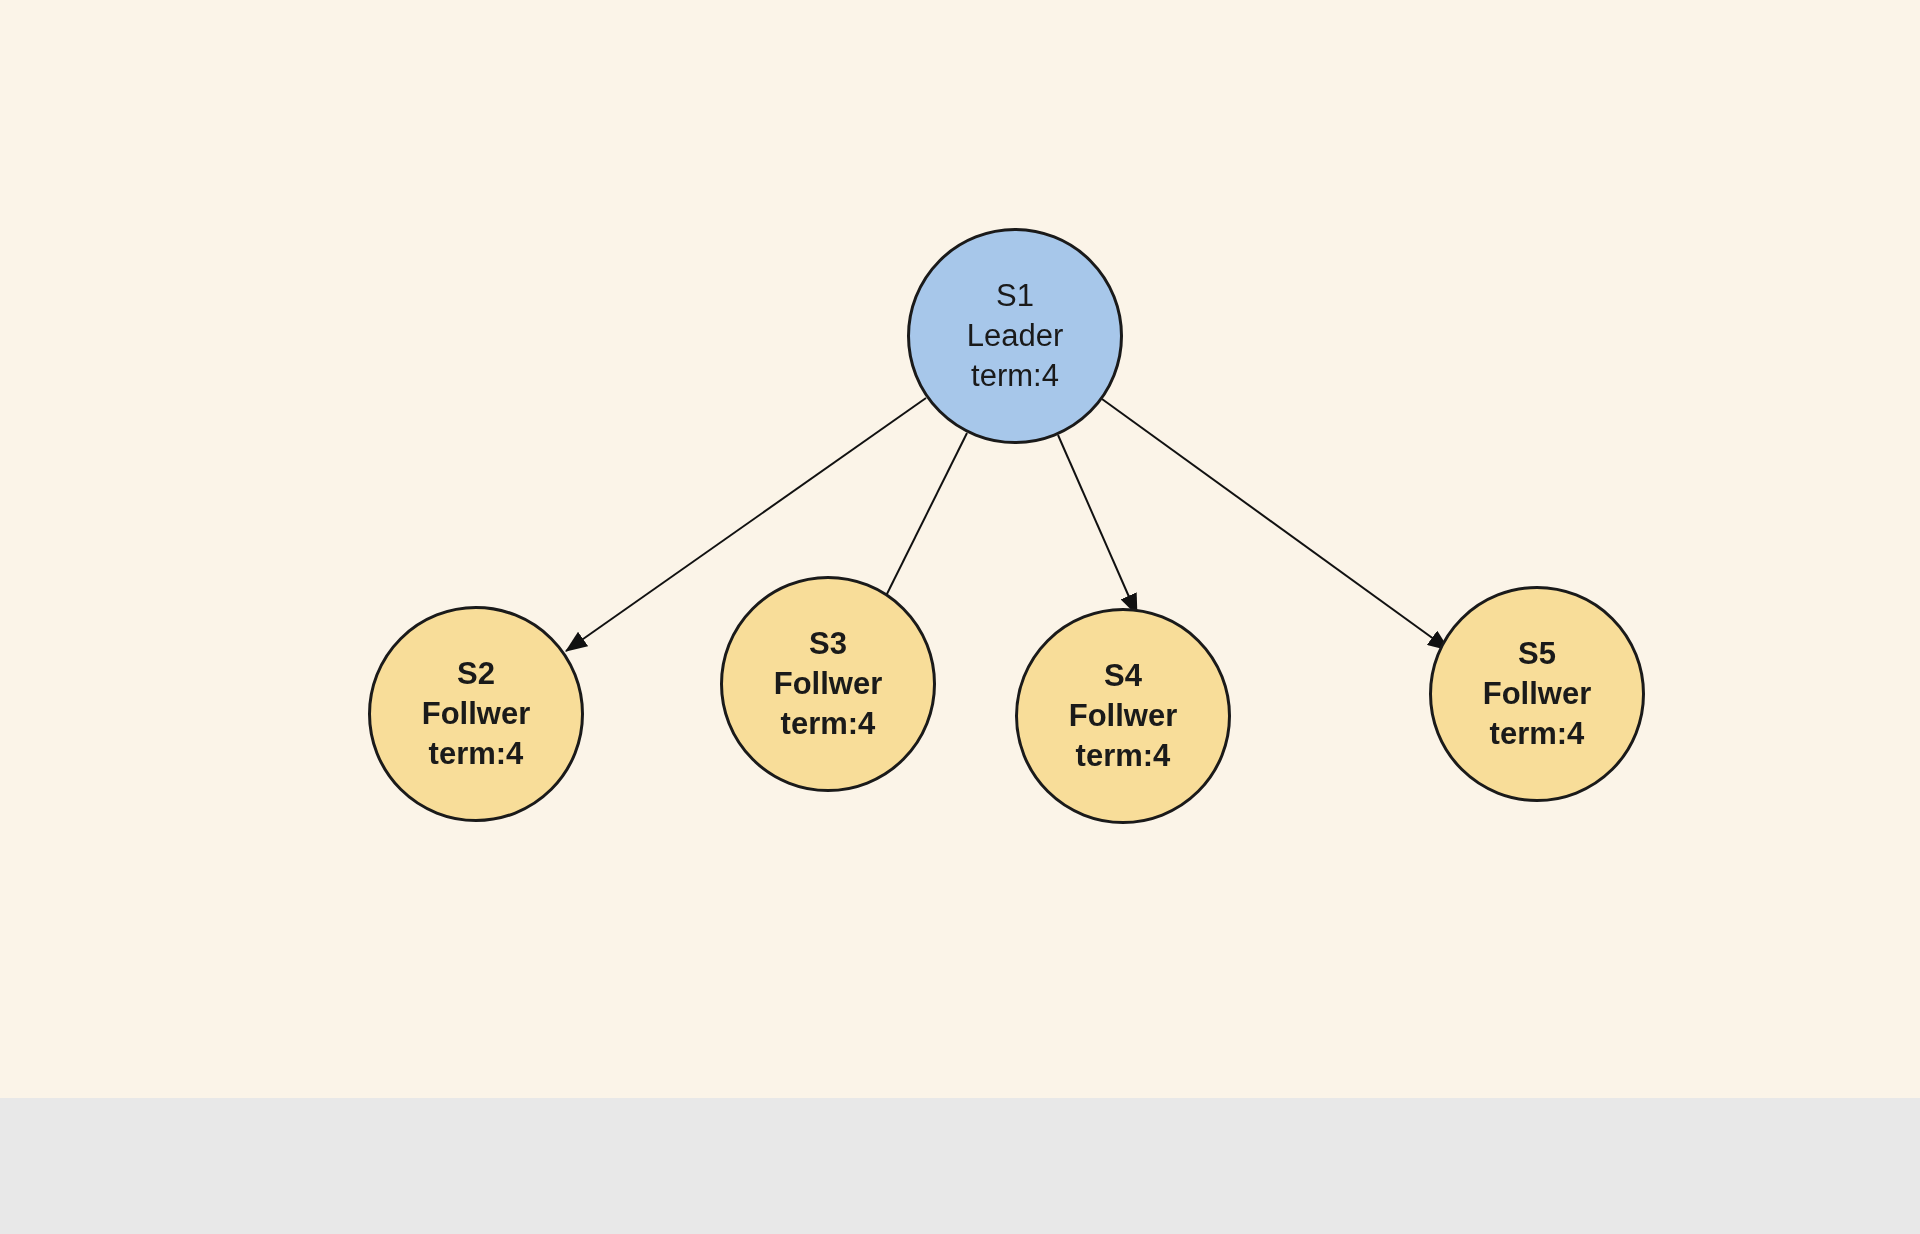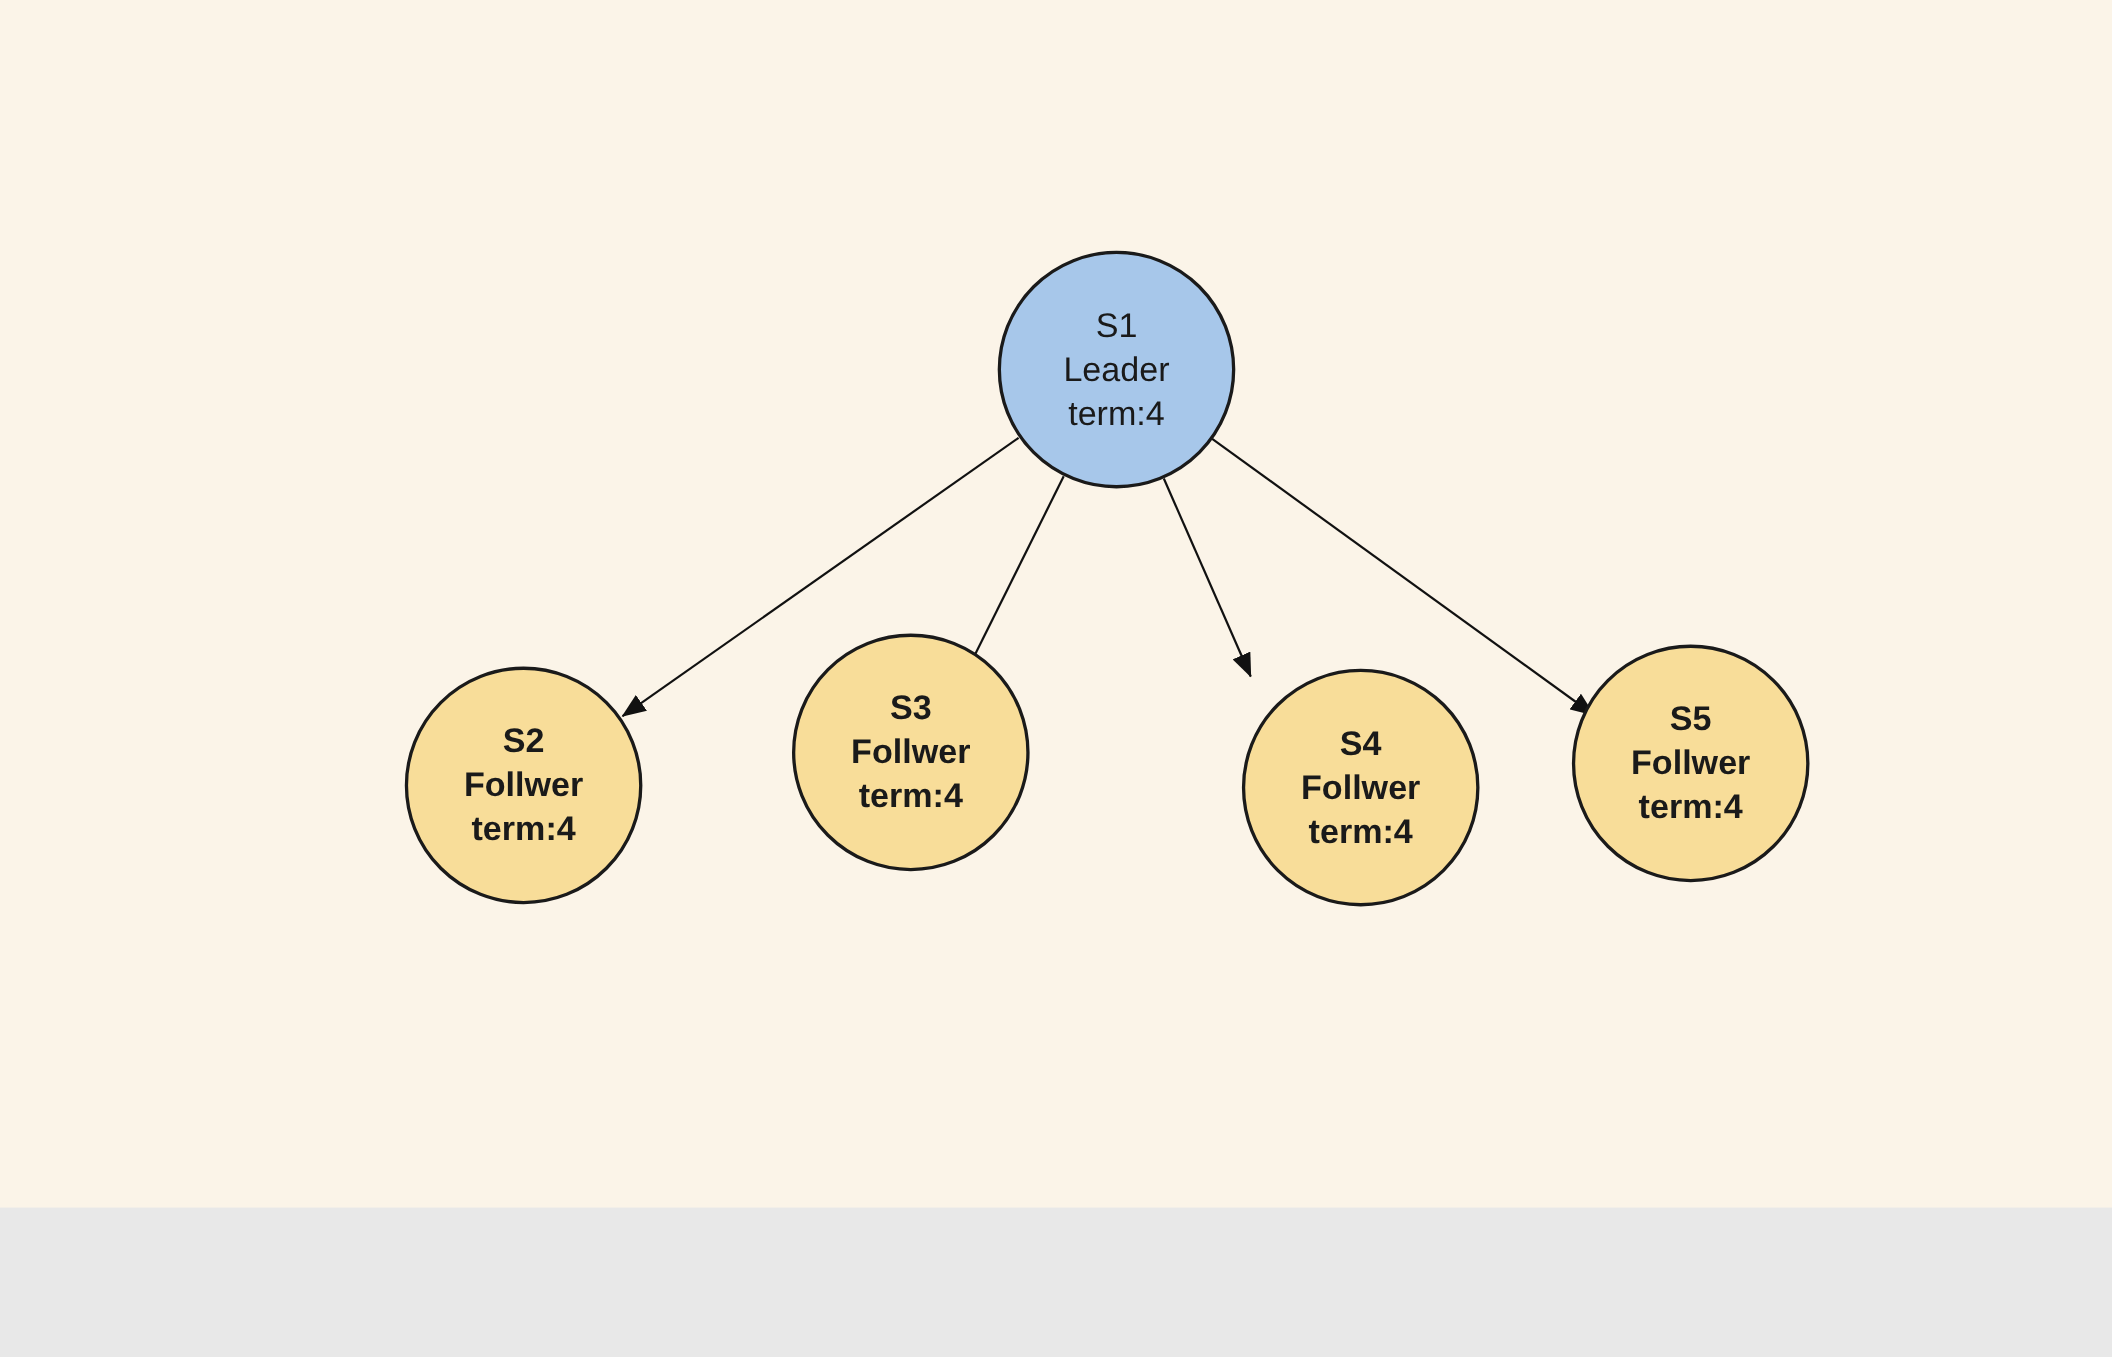--- a/index.html
+++ b/index.html
@@ -57,21 +57,21 @@
     <span>Follwer</span>
     <span>term:4</span>
   </div>
 
   <div class="node follower" style="left:720px;top:576px;">
     <span>S3</span>
     <span>Follwer</span>
     <span>term:4</span>
   </div>
 
-  <div class="node follower" style="left:1129px;top:608px;">
+  <div class="node follower" style="left:1015px;top:608px;">
     <span>S4</span>
     <span>Follwer</span>
     <span>term:4</span>
   </div>
 
   <div class="node follower" style="left:1429px;top:586px;">
     <span>S5</span>
     <span>Follwer</span>
     <span>term:4</span>
   </div>

